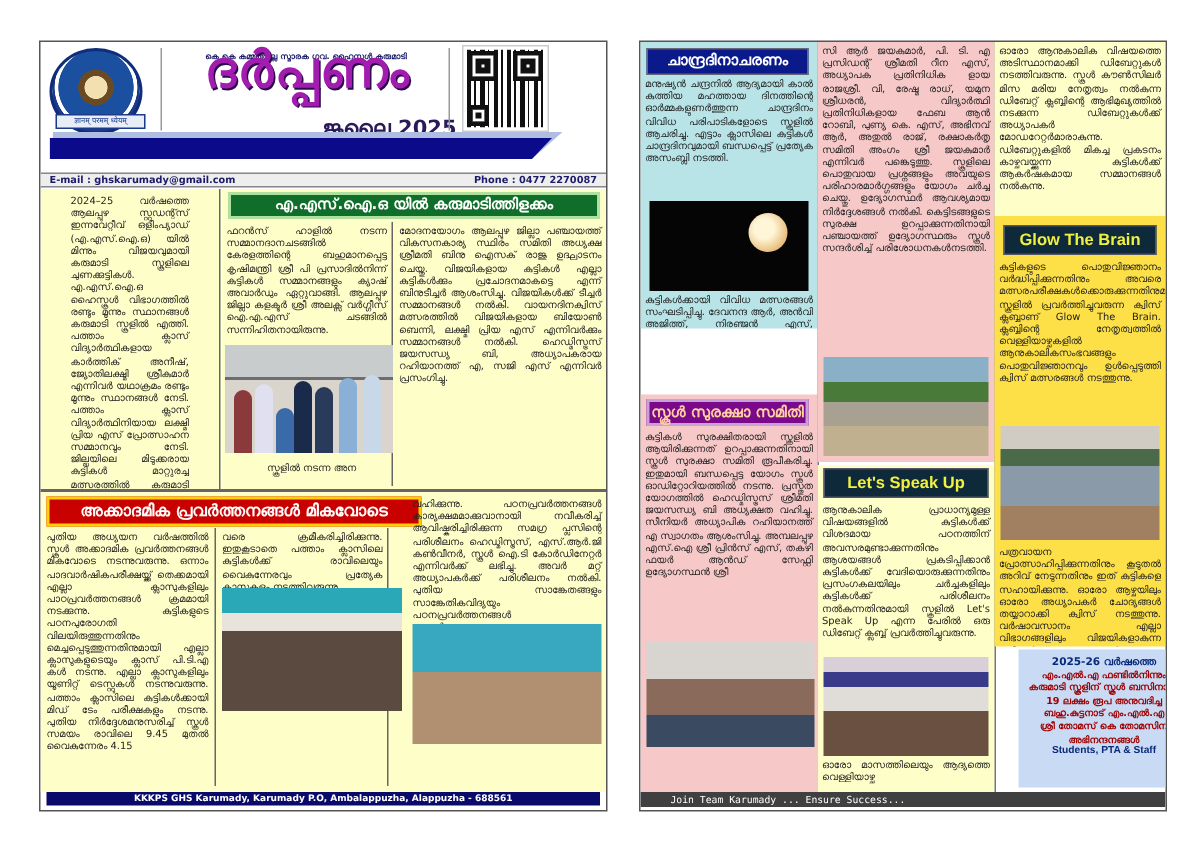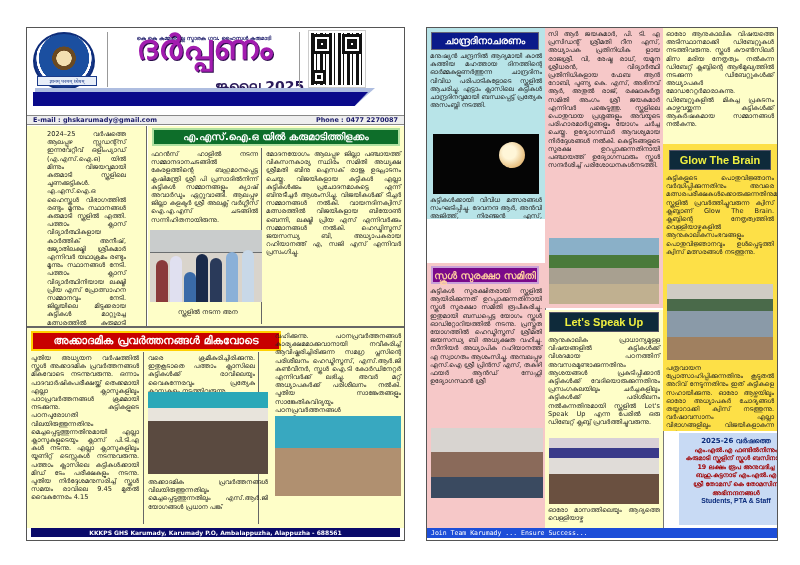--- a/index.html
+++ b/index.html
@@ -66,21 +66,21 @@
   .blk { position: absolute; left: 0; width: 100%; padding: 2px 3px; font-size: 6.6px; line-height: 8.2px; color: #222; text-align: justify; overflow: hidden; }
   .heading-navy { position: absolute; background: #0a1a8a; color: #fff; font-weight: bold; text-align: center; font-size: 10px; line-height: 16px; height: 18px; border: 1px solid #667; }
   .heading-purple { position: absolute; background: #7a0a8a; color: #ffd0a0; font-weight: bold; text-align: center; font-size: 10px; line-height: 16px; height: 18px; border: 2px solid #c8a0d8; }
   .heading-dark { position: absolute; background: #0e2a3a; color: #f0f040; font-weight: bold; text-align: center; font-size: 11px; line-height: 18px; height: 20px; border: 1px solid #556; font-family: "Liberation Sans", sans-serif; }
   .moon { position: absolute; left: 6px; top: 106px; width: 106px; height: 60px; background: #050505; }
   .moon::after { content: ""; position: absolute; left: 66px; top: 8px; width: 26px; height: 26px; border-radius: 50%; background: radial-gradient(circle at 40% 40%, #fff6d8 0 30%, #e8c080 70%, #c09060 100%); }
   .photo-fire { left: 4px; top: 420px; width: 112px; height: 70px; background: linear-gradient(180deg, #d8d4d0 0 35%, #8a6a5a 35% 70%, #3a4a60 70% 100%); }
   .congrats { position: absolute; left: 0; top: 405px; width: 114px; height: 92px; background: #c8daf4; text-align: center; font-size: 6.4px; line-height: 8.6px; color: #a00000; font-weight: bold; padding-top: 4px; margin-left: 16px; }
   .congrats .sig { color: #0a2a7a; font-size: 6.8px; font-family: "Liberation Sans", sans-serif; }
   .congrats .yr { color: #0a2a7a; font-size: 7px; }
-  .footer-right { position: absolute; left: 0; top: 500px; width: 350px; height: 10px; background: #1d4ed8; color: #ffffff; font-size: 6.5px; font-family: "DejaVu Sans Mono", monospace; line-height: 10px; padding-left: 4px; }
+  .footer-right { position: absolute; left: 0; top: 500px; width: 350px; height: 10px; background: #404040; color: #ffffff; font-size: 6.5px; font-family: "DejaVu Sans Mono", monospace; line-height: 10px; padding-left: 20px; }
   .vline { position: absolute; top: 0; width: 1px; background: #777; }
 </style>
 </head>
 <body>
 
 <div class="page" id="page-left">
   <div class="masthead">
     <div class="logo"></div>
     <div class="logo-ribbon">ज्ञानम् परमम् ध्येयम्</div>
     <div class="vsep"></div>
@@ -120,21 +120,20 @@
   </div>
 
   <div class="sep-h"></div>
 
   <div class="col col-l3">
     <div class="heading-red">അക്കാദമിക പ്രവർത്തനങ്ങൾ മികവോടെ</div>
     <div class="sub-l3a">പുതിയ അധ്യയന വർഷത്തിൽ സ്കൂൾ അക്കാദമിക പ്രവർത്തനങ്ങൾ മികവോടെ നടന്നുവരുന്നു. ഒന്നാം പാദവാർഷികപരീക്ഷയ്ക്ക് തെക്കമായി എല്ലാ ക്ലാസുകളിലും പാഠപ്രവർത്തനങ്ങൾ ക്രമമായി നടക്കുന്നു. കുട്ടികളുടെ പഠനപുരോഗതി വിലയിരുത്തുന്നതിനും മെച്ചപ്പെടുത്തുന്നതിനുമായി എല്ലാ ക്ലാസുകളുടെയും ക്ലാസ് പി.ടി.എ കൾ നടന്നു. എല്ലാ ക്ലാസുകളിലും യൂണിറ്റ് ടെസ്റ്റുകൾ നടന്നുവരുന്നു. പത്താം ക്ലാസിലെ കുട്ടികൾക്കായി മിഡ് ടേം പരീക്ഷകളും നടന്നു. പുതിയ നിർദ്ദേശമനുസരിച്ച് സ്കൂൾ സമയം രാവിലെ 9.45 മുതൽ വൈകുന്നേരം 4.15</div>
     <div class="sub-l3b">
       <div>വരെ ക്രമീകരിച്ചിരിക്കുന്നു. ഇതുകൂടാതെ പത്താം ക്ലാസിലെ കുട്ടികൾക്ക് രാവിലെയും വൈകുന്നേരവും പ്രത്യേക ക്ലാസുകളും നടത്തിവരുന്നു.</div>
       <div class="photo photo-class1"></div>
-      <div style="position:absolute;left:3px;top:126px;width:120px;">അക്കാദമിക പ്രവർത്തനങ്ങൾ വിലയിരുത്തുന്നതിലും മെച്ചപ്പെടുത്തുന്നതിലും എസ്.ആർ.ജി യോഗങ്ങൾ പ്രധാന പങ്ക്</div>
     </div>
     <div class="sub-l3c">
       <div>വഹിക്കുന്നു. പഠനപ്രവർത്തനങ്ങൾ കാര്യക്ഷമമാക്കുവാനായി നവീകരിച്ച് ആവിഷ്കരിച്ചിരിക്കുന്ന സമഗ്ര പ്ലസിന്റെ പരിശീലനം ഹെഡ്മിസ്ട്രസ്, എസ്.ആർ.ജി കൺവീനർ, സ്കൂൾ ഐ.ടി കോർഡിനേറ്റർ എന്നിവർക്ക് ലഭിച്ചു. അവർ മറ്റ് അധ്യാപകർക്ക് പരിശീലനം നൽകി. പുതിയ സാങ്കേതങ്ങളും സാങ്കേതികവിദ്യയും പഠനപ്രവർത്തനങ്ങൾ ആകർഷകമാക്കുന്നു.</div>
       <div class="photo photo-class2"></div>
     </div>
   </div>
 
   <div class="footer-left">KKKPS GHS  Karumady, Karumady P.O, Ambalappuzha, Alappuzha - 688561</div>
 </div>
 

